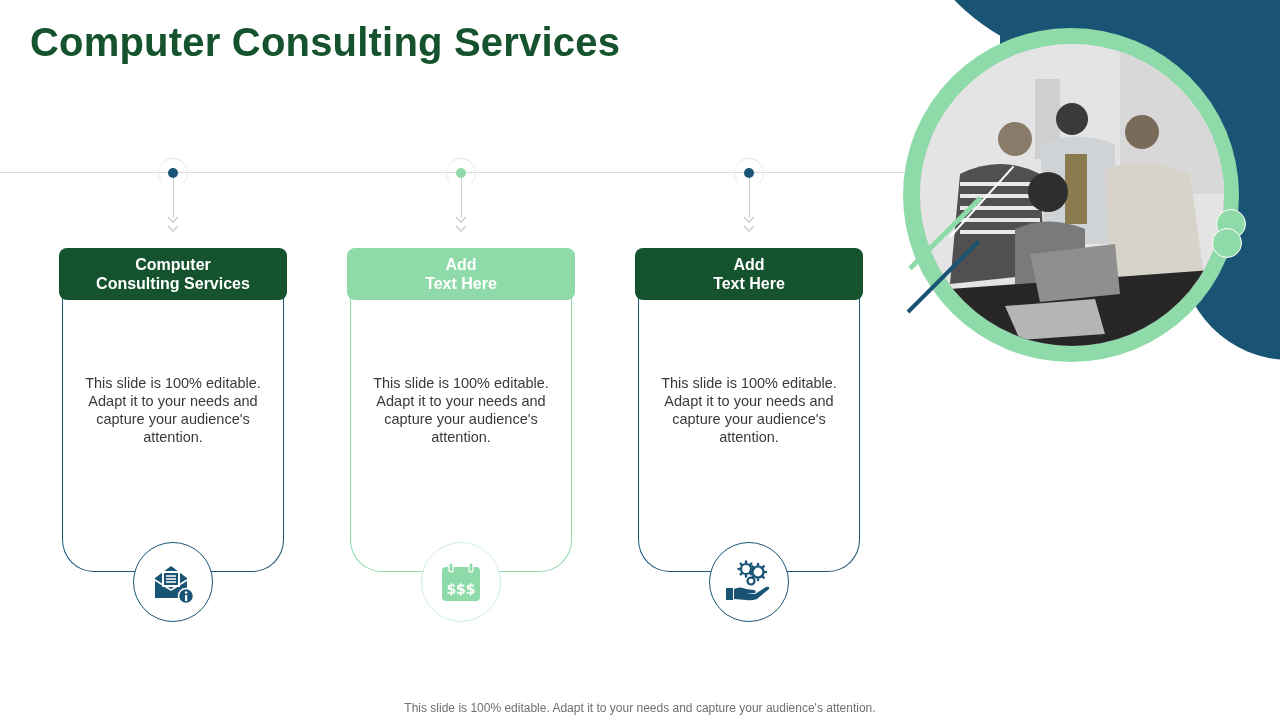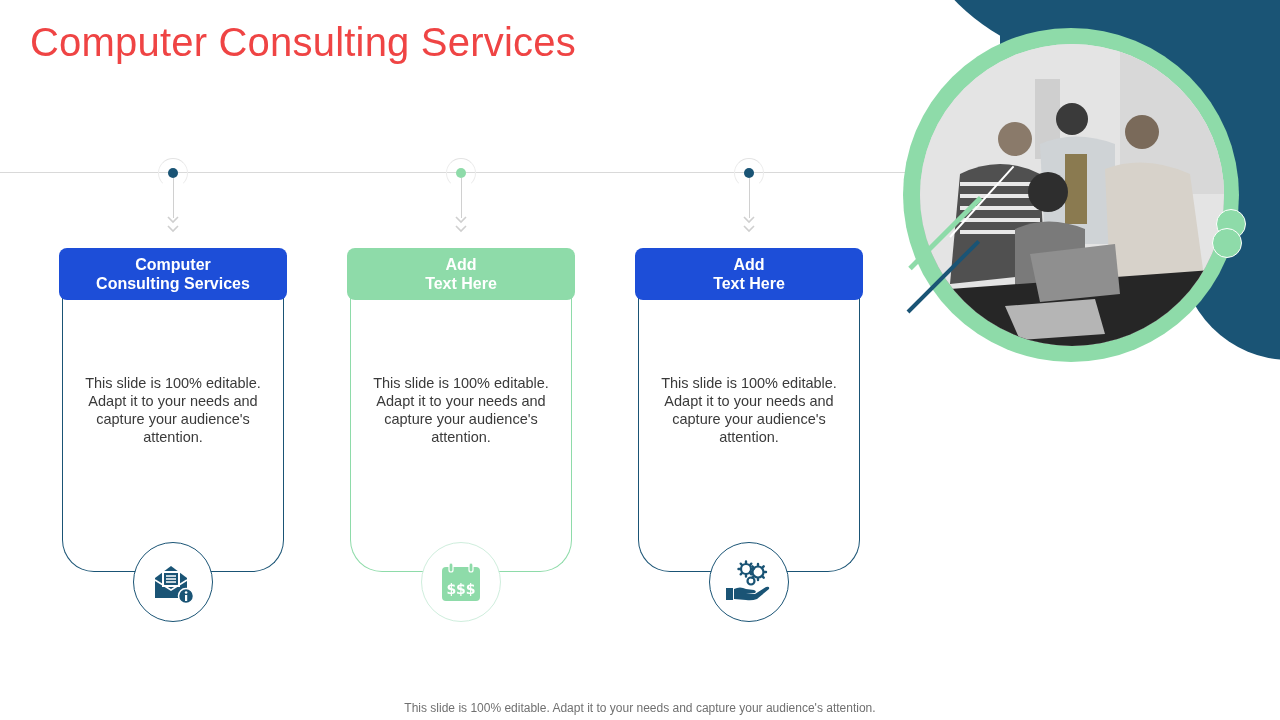--- a/index.html
+++ b/index.html
@@ -1,21 +1,21 @@
 <!DOCTYPE html>
 <html><head>
 <meta charset="utf-8">
 <style>
   * { box-sizing: border-box; margin: 0; padding: 0; }
   html, body { width: 1280px; height: 720px; overflow: hidden; background: #ffffff; }
   body { position: relative; font-family: "Liberation Sans", sans-serif; color: #222; }
 
   .title {
     position: absolute; left: 30px; top: 20px;
-    font-size: 40px; font-weight: 400; color: #ef4444; letter-spacing: 0.2px;
+    font-size: 40px; font-weight: 700; color: #14532d; letter-spacing: 0.2px;
   }
 
   
   .blob-top {
     position: absolute; left: 915px; top: -260px; width: 520px; height: 340px;
     background: #1a5475; border-radius: 50%;
   }
   .blob-right {
     position: absolute; left: 1180px; top: -40px; width: 220px; height: 400px;
     background: #1a5475; border-radius: 0 0 0 110px;
@@ -73,21 +73,21 @@
     position: absolute; left: 3px; top: 140px; width: 222px; height: 274px;
     border: 1px solid #1a5475; border-top: none; border-radius: 0 0 32px 32px; background: #fff;
   }
   .card.green { border-color: #8edba9; }
 
   .card-head {
     position: absolute; left: 0; top: 90px; width: 228px; height: 52px;
     border-radius: 8px; color: #ffffff; font-weight: 700; font-size: 16px; line-height: 19px;
     display: flex; flex-direction: column; align-items: center; justify-content: center; text-align: center;
   }
-  .card-head.navy { background: #1d4ed8; }
+  .card-head.navy { background: #14532d; }
   .card-head.green { background: #8edba9; }
 
   .card-body {
     position: absolute; left: 25px; top: 216px; width: 178px;
     font-size: 14.5px; line-height: 18px; color: #3a3a3a; text-align: center;
   }
 
   .icon-circle {
     position: absolute; left: 74px; top: 384px; width: 80px; height: 80px; border-radius: 50%;
     background: #fff; border: 1.3px solid #1a5475; display: flex; align-items: center; justify-content: center;

